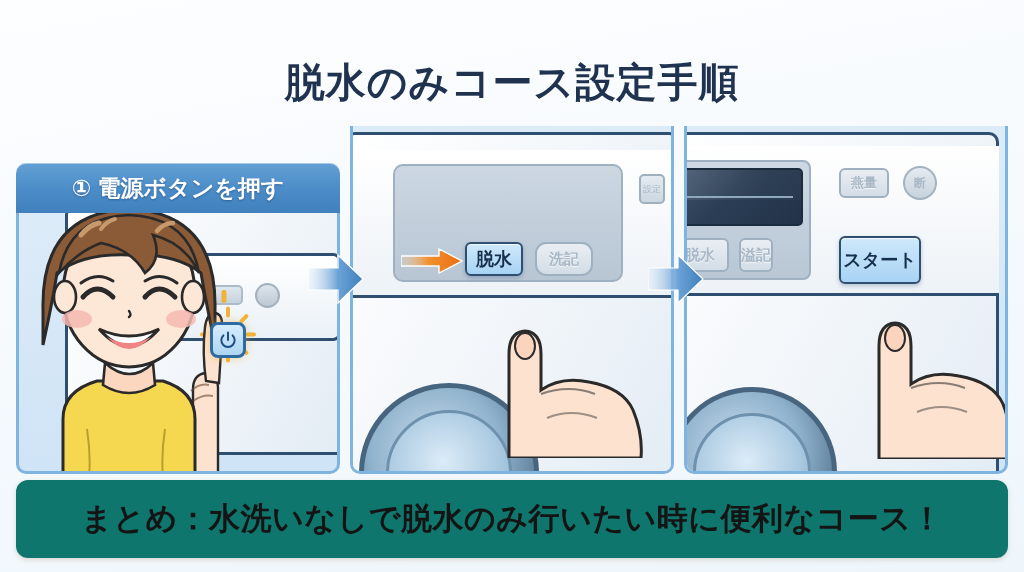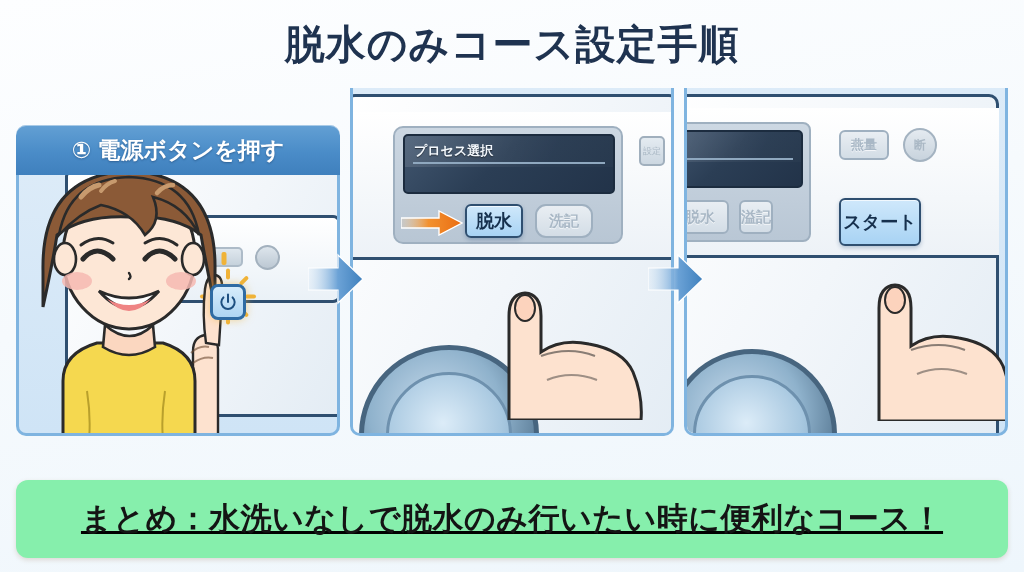--- a/index.html
+++ b/index.html
@@ -13,20 +13,21 @@
     background: linear-gradient(170deg, #fdfeff 0%, #f6fafd 45%, #eef6fc 100%);
     position: relative;
   }
 
   
   .title-bar {
     height: 88px;
     display: flex;
     align-items: center;
     justify-content: center;
+    margin-top: 38px;
   }
   .title-text {
     font-size: 40px;
     font-weight: bold;
     color: #1f3350;
     letter-spacing: 1px;
     text-shadow: 0 1px 1px rgba(255,255,255,0.8);
     white-space: nowrap;
   }
 
@@ -326,27 +327,26 @@
   .conn-1 { left: 308px; }
   .conn-2 { left: 648px; }
 
   
   .summary {
     position: absolute;
     left: 16px;
     right: 16px;
     bottom: 14px;
     height: 78px;
-    background: #86efac;
+    background: #0f766e;
     border-radius: 12px;
     display: flex;
     align-items: center;
     justify-content: center;
     box-shadow: 0 2px 5px rgba(120,80,30,0.18);
-    text-decoration: underline;
   }
   .summary-text {
     font-size: 31px;
     font-weight: bold;
     color: #141414;
     white-space: nowrap;
     letter-spacing: 0.5px;
   }
 </style>
 </head>
@@ -430,24 +430,20 @@
     </div>
   </div>
 
   <div class="panel">
     <div class="panel-body">
 
       <div class="machine p2-machine"></div>
       <div class="p2-ctrl"></div>
       <div class="p2-panelplate"></div>
 
-      <div class="lcd p2-lcd">
-        <div class="lcd-label">プロセス選択</div>
-        <div class="lcd-line"></div>
-      </div>
 
       <svg class="arrow-orange" viewBox="0 0 62 26">
         <defs>
           <linearGradient id="og" x1="0" y1="0" x2="1" y2="0">
             <stop offset="0%" stop-color="#f8c98e" stop-opacity="0.15"></stop>
             <stop offset="45%" stop-color="#f2912f"></stop>
             <stop offset="100%" stop-color="#ea6d12"></stop>
           </linearGradient>
         </defs>
         <path d="M0 8 L38 8 L38 1 L61 13 L38 25 L38 18 L0 18 Z" fill="url(#og)" stroke="#ffffff" stroke-width="1.4"></path>

